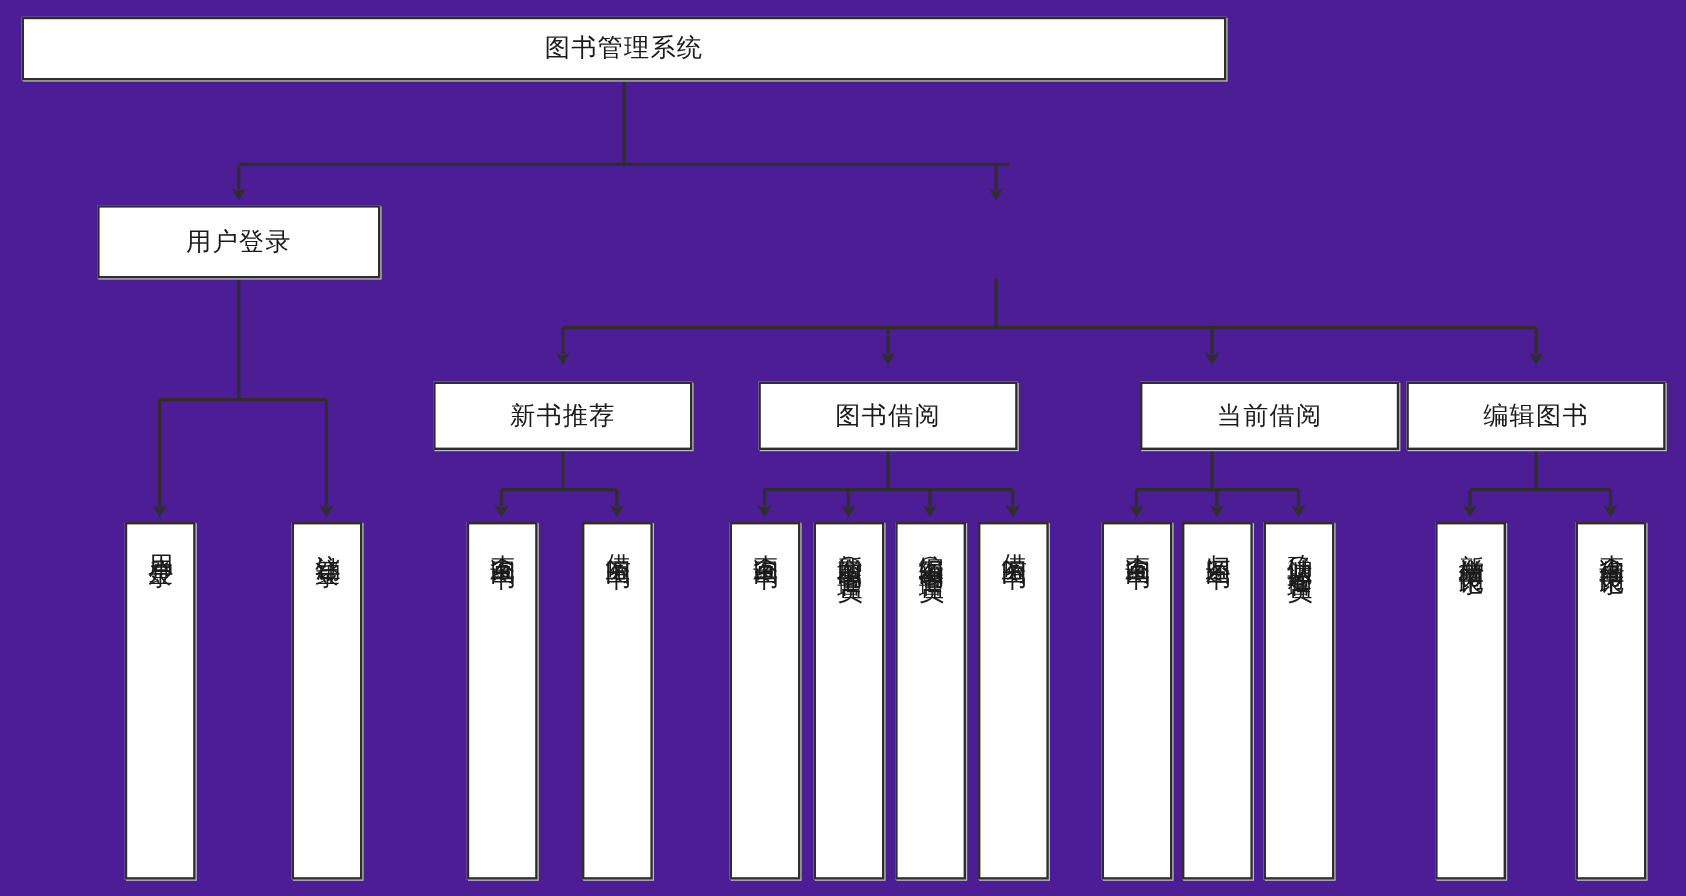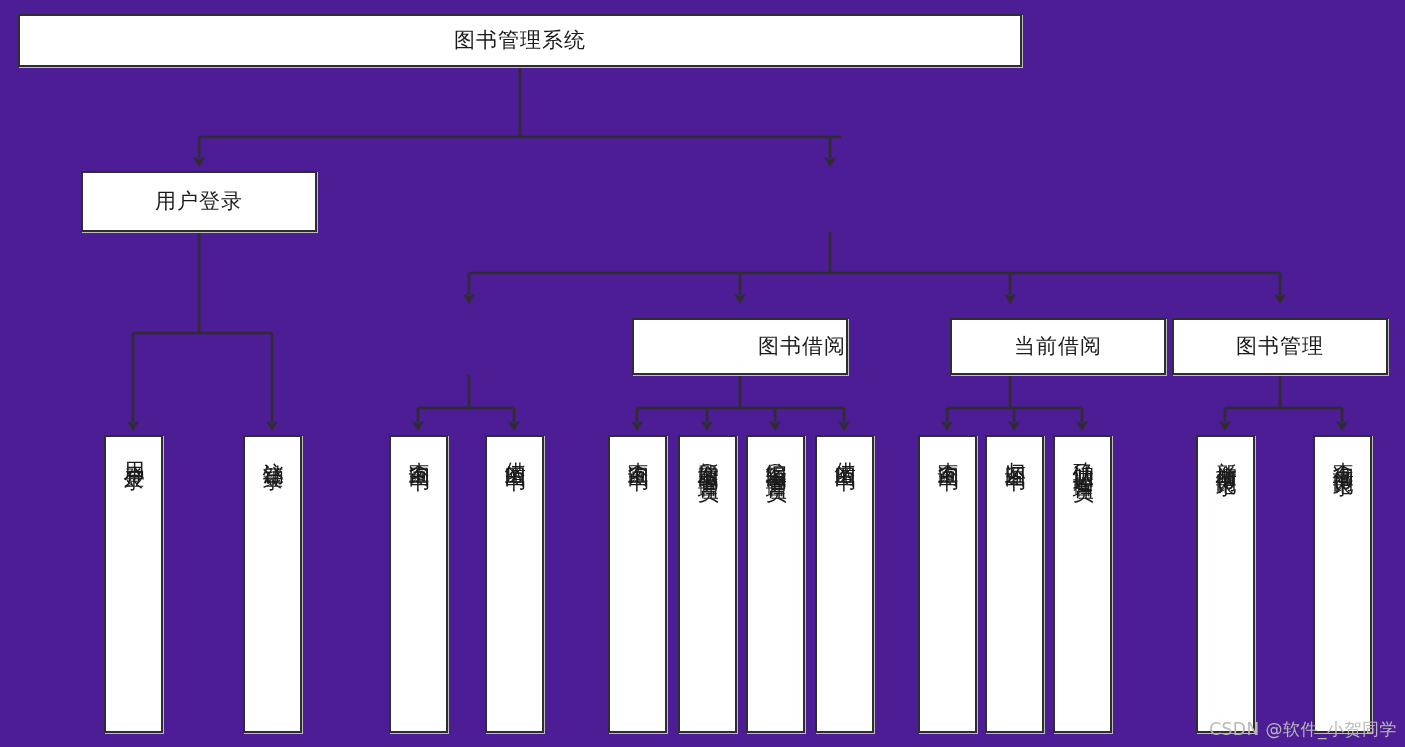--- a/index.html
+++ b/index.html
@@ -121,28 +121,31 @@
   </svg>
 
   <div class="node" style="left:18px; top:14px; width:1004px; height:53px;">
     <span class="label">图书管理系统</span>
   </div>
 
   <div class="node" style="left:81px; top:171px; width:236px; height:61px;">
     <span class="label">用户登录</span>
   </div>
 
-  <div class="node" style="left:632px; top:318px; width:216px; height:57px;justify-content:flex-end;">
+  <div class="node" style="left:361px; top:318px; width:216px; height:57px;">
+    <span class="label">新书推荐</span>
+  </div>
+  <div class="node" style="left:632px; top:318px; width:216px; height:57px;">
     <span class="label">图书借阅</span>
   </div>
   <div class="node" style="left:950px; top:318px; width:216px; height:57px;">
     <span class="label">当前借阅</span>
   </div>
   <div class="node" style="left:1172px; top:318px; width:216px; height:57px;">
-    <span class="label">图书管理</span>
+    <span class="label">编辑图书</span>
   </div>
 
   <div class="node vertical" style="left:104px; top:435px; width:59px; height:298px;">
     <span class="label">用户登录</span>
   </div>
   <div class="node vertical" style="left:243px; top:435px; width:59px; height:298px;">
     <span class="label">注销登录</span>
   </div>
 
   <div class="node vertical" style="left:389px; top:435px; width:59px; height:298px;">
@@ -175,15 +178,14 @@
     <span class="label">确认归还（管理员）</span>
   </div>
 
   <div class="node vertical" style="left:1196px; top:435px; width:59px; height:298px;">
     <span class="label">新增借阅记录</span>
   </div>
   <div class="node vertical" style="left:1313px; top:435px; width:59px; height:298px;">
     <span class="label">查询借阅记录</span>
   </div>
 
-  <div id="watermark">CSDN @软件_小贺同学</div>
 
 </div>
 
 </body></html>

